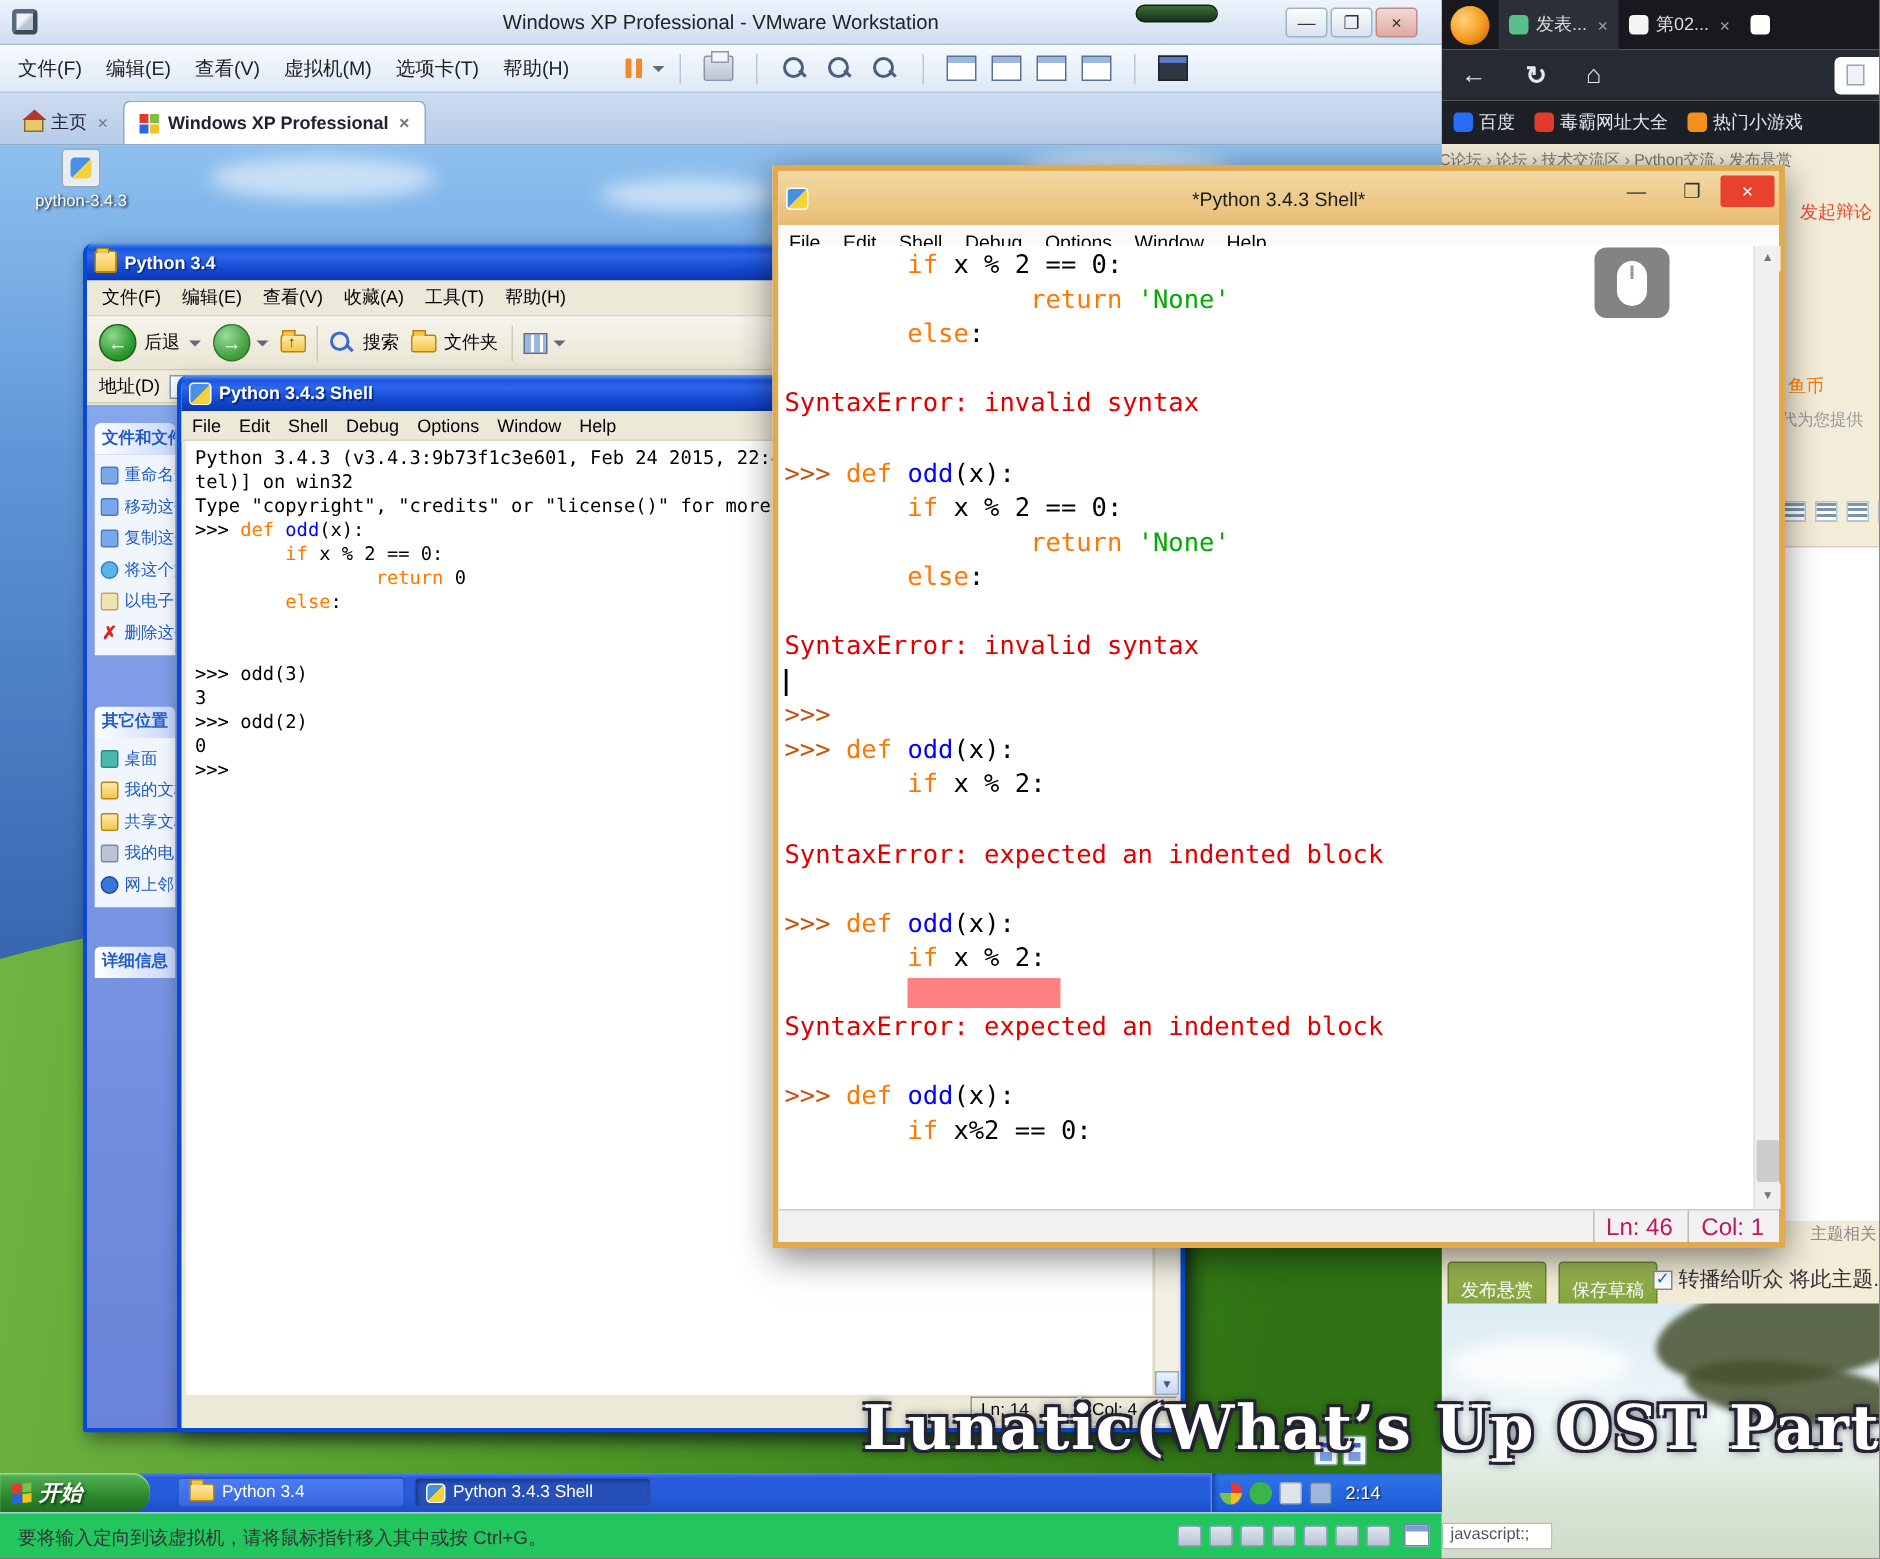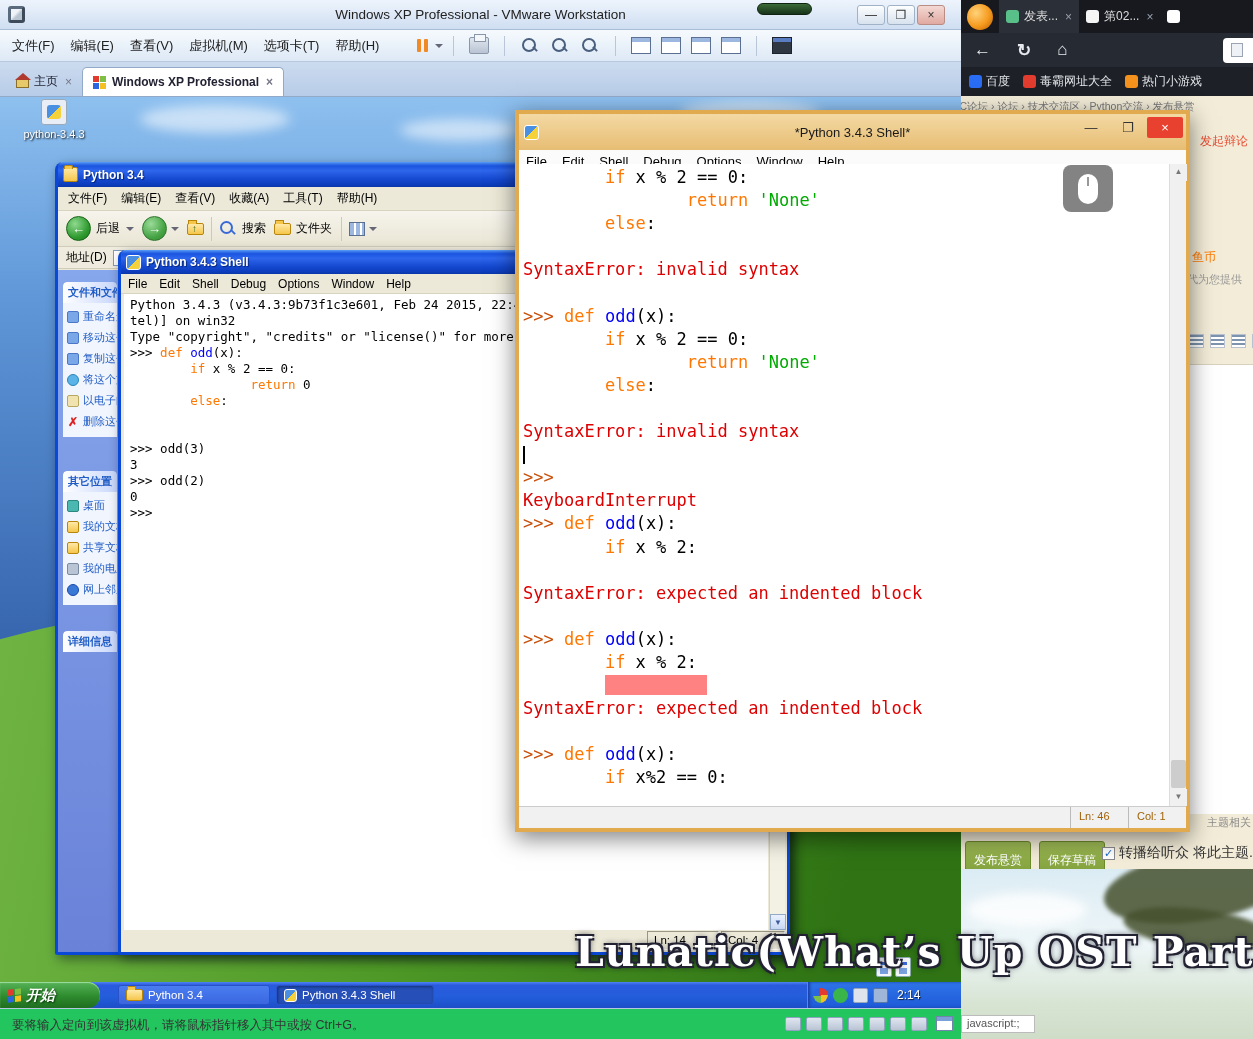--- a/index.html
+++ b/index.html
@@ -159,21 +159,21 @@
   .mctl{position:absolute;right:3px;top:3px;display:flex;gap:1px}
   .mbtn{width:36px;height:21px;display:flex;align-items:center;justify-content:center;font-size:13px;color:#333}
   .mclose{background:#e8412f;color:#fff;border-radius:2px}
   .mmenubar{height:23px;background:#fbfbfb;border-bottom:1px solid #ddd;display:flex;align-items:center;padding-left:7px}
   .mmenu{font-size:13px;color:#000;margin-right:15px}
   .mcontent{position:absolute;left:0;top:50px;right:17px;bottom:22px;padding:2px 0 0 4px}
   .scroll-m{position:absolute;right:0;top:50px;width:17px;bottom:22px;background:#f0f0f0;border-left:1px solid #ddd}
   .marrow{position:absolute;left:0;width:17px;height:17px;background:#f0f0f0;color:#777;font-size:8px;text-align:center;line-height:16px}
   .mthumb{position:absolute;left:1px;width:15px;height:28px;bottom:18px;background:#cdcdcd;border-radius:2px}
   .mstatus{position:absolute;left:0;right:0;bottom:0;height:22px;background:#f1f1f1;border-top:1px solid #ccc;display:flex;justify-content:flex-end}
-  .mcell{border-left:1px solid #bbb;font-size:11px;color:#a16207;padding:3px 10px 0 8px;min-width:58px}
+  .mcell{border-left:1px solid #bbb;font-size:16px;color:#be185d;padding:3px 10px 0 8px;min-width:58px}
 
   
   .taskbar{position:absolute;left:0;top:885px;width:961px;height:26px;background:linear-gradient(180deg,#4f83f3 0%,#2a5ade 12%,#245edb 55%,#1c4ec8 100%)}
   .startbtn{position:absolute;left:0;top:0;height:26px;width:100px;border-radius:0 12px 12px 0;background:linear-gradient(180deg,#57b357,#2e8b2e 55%,#1f6e1f);display:flex;align-items:center;padding-left:8px;box-shadow:inset 0 1px 1px #9fdf9f}
   .startbtn .stext{color:#fff;font-size:14.5px;font-weight:bold;font-style:italic;text-shadow:1px 1px 2px #0a3a0a;margin-left:5px}
   .tbtn{position:absolute;top:3px;height:20px;display:flex;align-items:center;padding:0 7px;border-radius:3px;background:linear-gradient(#4a7df0,#3a66e0);border:1px solid #2a52c8;color:#fff;font-size:11.5px;white-space:nowrap;overflow:hidden}
   .tbtn.active{background:#2650b8;box-shadow:inset 1px 1px 3px #11307a}
   .tbtn .bico16{margin-right:5px}
   .tray{position:absolute;right:0;top:0;height:26px;width:154px;background:linear-gradient(180deg,#2f74e8,#1e5ad8);border-left:1px solid #5a86e8;display:flex;align-items:center;box-shadow:inset 2px 0 3px #1a42a8}
   .tico{width:15px;height:15px;border-radius:2px;margin-left:5px;flex:none}
@@ -550,21 +550,20 @@
         <div class="cl"><span class="c-e">SyntaxError: invalid syntax</span></div>
         <div class="cl">&nbsp;</div>
         <div class="cl"><span class="c-pr">&gt;&gt;&gt; </span><span class="c-k">def</span><span class="c-p"> </span><span class="c-d">odd</span><span class="c-p">(x):</span></div>
         <div class="cl"><span class="c-p">        </span><span class="c-k">if</span><span class="c-p"> x % 2 == 0:</span></div>
         <div class="cl"><span class="c-p">                </span><span class="c-k">return</span><span class="c-p"> </span><span class="c-s">'None'</span></div>
         <div class="cl"><span class="c-p">        </span><span class="c-k">else</span><span class="c-p">:</span></div>
         <div class="cl">&nbsp;</div>
         <div class="cl"><span class="c-e">SyntaxError: invalid syntax</span></div>
         <div class="cl"><span class="c-cur"></span></div>
         <div class="cl"><span class="c-pr">&gt;&gt;&gt;</span></div>
-        <div class="cl"><span class="c-e">KeyboardInterrupt</span></div>
         <div class="cl"><span class="c-pr">&gt;&gt;&gt; </span><span class="c-k">def</span><span class="c-p"> </span><span class="c-d">odd</span><span class="c-p">(x):</span></div>
         <div class="cl"><span class="c-p">        </span><span class="c-k">if</span><span class="c-p"> x % 2:</span></div>
         <div class="cl">&nbsp;</div>
         <div class="cl"><span class="c-e">SyntaxError: expected an indented block</span></div>
         <div class="cl">&nbsp;</div>
         <div class="cl"><span class="c-pr">&gt;&gt;&gt; </span><span class="c-k">def</span><span class="c-p"> </span><span class="c-d">odd</span><span class="c-p">(x):</span></div>
         <div class="cl"><span class="c-p">        </span><span class="c-k">if</span><span class="c-p"> x % 2:</span></div>
         <div class="cl"><span class="c-p">        </span><span class="c-hl">          </span></div>
         <div class="cl"><span class="c-e">SyntaxError: expected an indented block</span></div>
         <div class="cl">&nbsp;</div>

